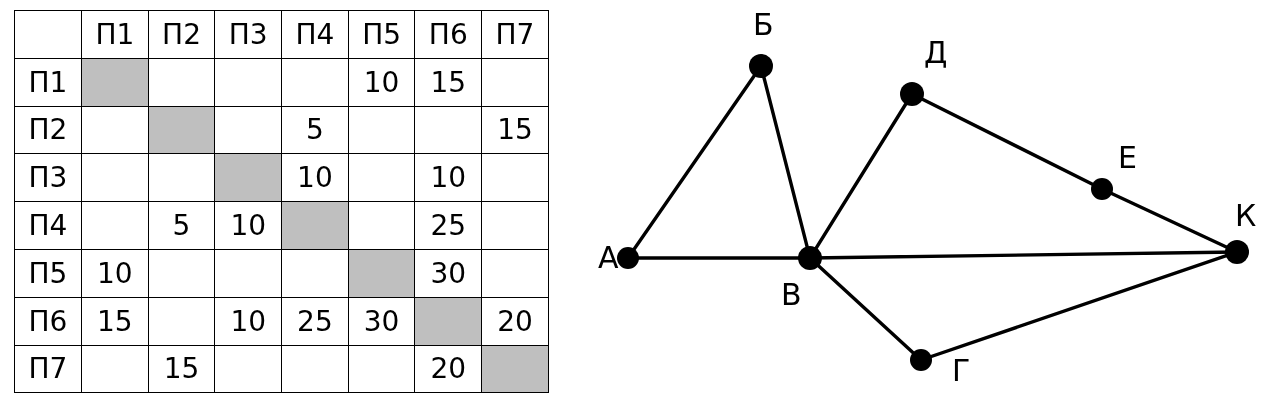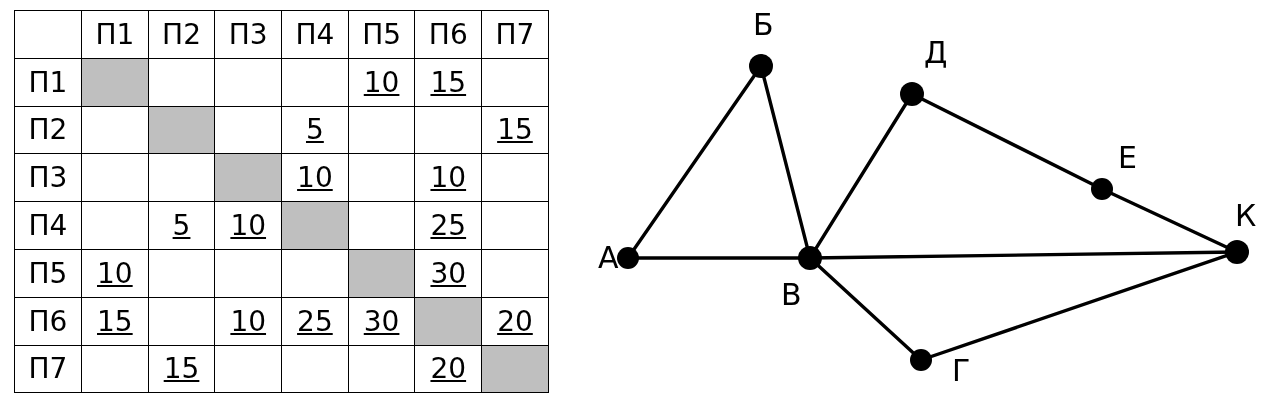--- a/index.html
+++ b/index.html
@@ -39,21 +39,21 @@
     color: #000000;
     padding: 0;
     height: 46.8px;
     font-family: "DejaVu Sans", sans-serif;
   }
   table.weight-matrix col.rowhead-col { width: 67px; }
   table.weight-matrix col.data-col    { width: 66.7px; }
   td.diag-cell {
     background-color: #bfbfbf;
   }
-  td.empty-cell { background-color: #ffffff; text-decoration: underline; }
+  td.empty-cell { background-color: #ffffff; }
   th.corner-cell { background-color: #ffffff; }
 
   
   #graph-panel {
     position: absolute;
     left: 560px;
     top: 0px;
     width: 727px;
     height: 409px;
   }

